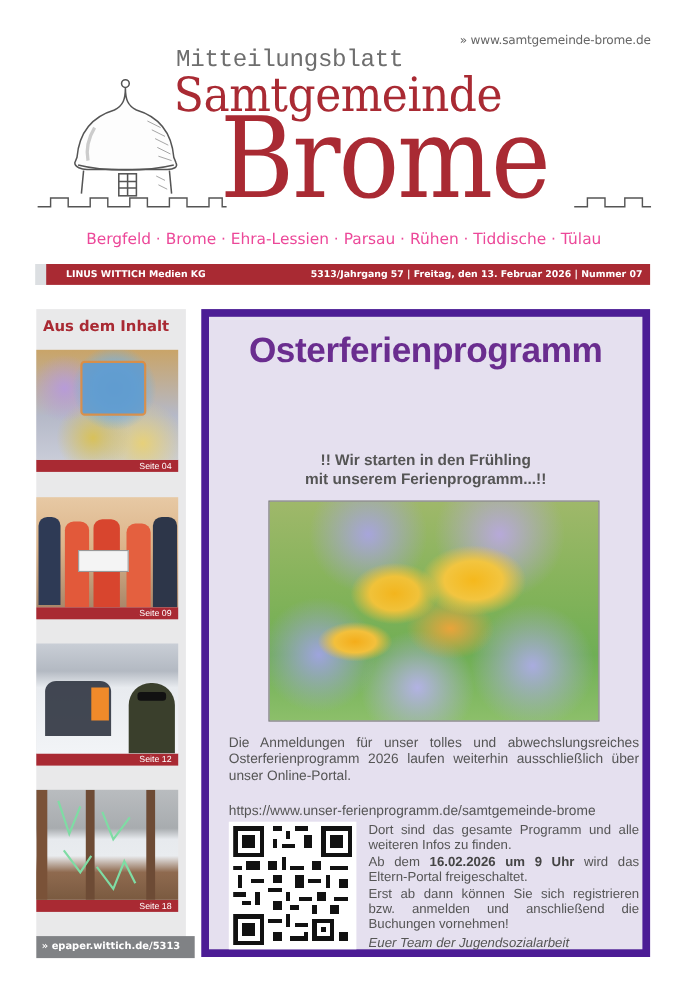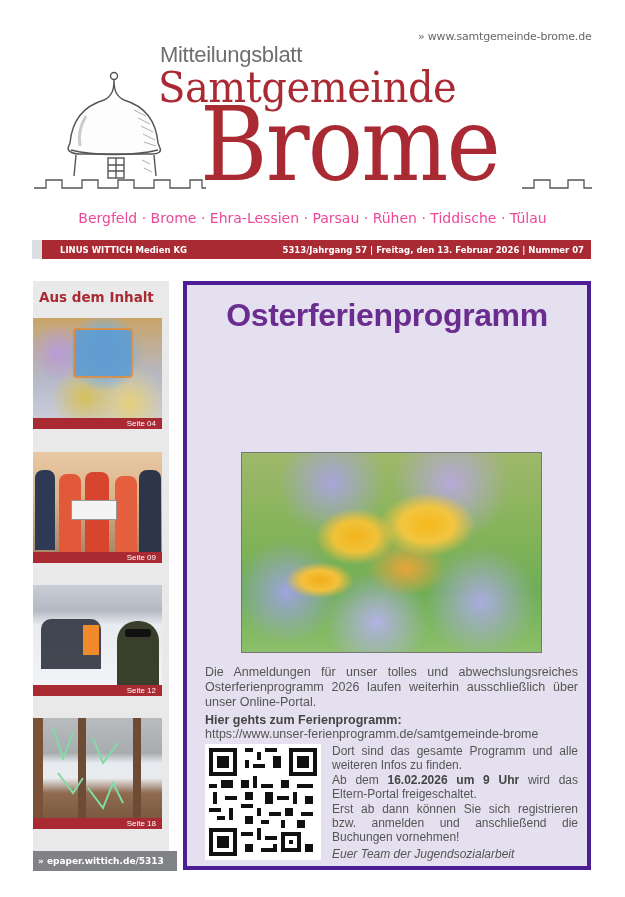--- a/index.html
+++ b/index.html
@@ -1,41 +1,41 @@
 <!DOCTYPE html>
 <html><head>
 <meta charset="utf-8">
 <style>
   * { box-sizing: border-box; margin: 0; padding: 0; }
   html, body { width: 625px; height: 897px; background: #ffffff; overflow: hidden; }
   body { position: relative; font-family: "Liberation Sans", sans-serif; color: #333; }
 
   
   .website { position: absolute; top: 30px; left: 418px; font-family: "DejaVu Sans", sans-serif; font-size: 11px; color: #666; letter-spacing: -0.2px; }
-  .mtb { position: absolute; top: 42px; left: 160px; font-family: Liberation Sans, sans-serif; font-size: 22px; color: #6e6e6e; letter-spacing: -0.3px; }
+  .mtb { position: absolute; top: 42px; left: 160px; font-family: Liberation Mono, monospace; font-size: 22px; color: #6e6e6e; letter-spacing: -0.3px; }
   .samt { position: absolute; top: 66px; left: 158px; font-family: "DejaVu Serif", serif; font-size: 43px; color: #a92a33; font-weight: normal; letter-spacing: -0.5px; line-height: 1; transform: scaleX(0.93); transform-origin: left; }
   .brome { position: absolute; top: 94px; left: 200px; font-family: "DejaVu Serif", serif; font-size: 102px; color: #a92a33; line-height: 1; letter-spacing: -2px; transform: scaleX(0.9); transform-origin: left; }
   .tower { position: absolute; left: 34px; top: 68px; }
   .battlement { position: absolute; left: 34px; top: 174px; }
   .villages { position: absolute; top: 210px; left: 0; width: 625px; text-align: center; font-family: "DejaVu Sans", sans-serif; font-size: 14px; color: #ec4899; }
 
   
   .redbar { position: absolute; top: 240px; left: 42px; width: 549px; height: 19px; background: #a92a33; color: #fff; font-family: "DejaVu Sans", sans-serif; font-size: 8.5px; font-weight: bold; display: flex; justify-content: space-between; align-items: center; padding: 0 7px 0 18px; }
   .redbar-tab { position: absolute; top: 240px; left: 32px; width: 20px; height: 19px; background: #dcdfe2; border-radius: 0 10px 10px 0; }
 
   
   .sidebar { position: absolute; top: 281px; left: 33px; width: 136px; height: 571px; background: #e9e9ea; }
   .sidebar-title { position: absolute; top: 8px; left: 6px; font-family: "DejaVu Sans", sans-serif; font-weight: bold; font-size: 13.5px; color: #a92a33; }
   .thumb { position: absolute; left: 0; width: 129px; }
   .thumb-img { width: 129px; height: 100px; position: relative; overflow: hidden; }
   .thumb-label { height: 11px; background: #a92a33; color: #fff; font-size: 8px; text-align: right; padding-right: 6px; line-height: 11px; }
   .epaper { position: absolute; top: 851px; left: 33px; width: 144px; height: 20px; background: #808285; color: #fff; font-family: "DejaVu Sans", sans-serif; font-size: 9px; font-weight: bold; line-height: 20px; padding-left: 5px; }
 
   
-  .mainbox { position: absolute; top: 281px; left: 183px; width: 408px; height: 589px; background: #e5e0ef; border: 4px solid #4c1d95; }
+  .mainbox { position: absolute; top: 281px; left: 183px; width: 408px; height: 589px; background: #e5e0ef; border: 7px solid #4c1d95; }
   .h1 { position: absolute; top: 12px; left: 0; width: 100%; text-align: center; font-size: 32px; font-weight: bold; color: #6a2d8f; letter-spacing: -0.4px; }
   .h2 { position: absolute; top: 58px; left: 0; width: 100%; text-align: center; font-size: 22px; font-weight: bold; color: #6a2d8f; line-height: 27px; }
   .h3 { position: absolute; top: 122px; left: 0; width: 100%; text-align: center; font-size: 14px; font-weight: bold; color: #555; line-height: 17px; }
   .photo { position: absolute; top: 167px; left: 54px; width: 301px; height: 201px; border: 1px solid #777; overflow: hidden; }
   .para { position: absolute; top: 380px; left: 18px; width: 373px; font-size: 12.5px; color: #555; line-height: 15px; text-align: justify; text-align-last: left; }
   .linkhdr { position: absolute; top: 428px; left: 18px; font-size: 12.5px; font-weight: bold; color: #444; }
   .linkurl { position: absolute; top: 442px; left: 18px; font-size: 12.5px; color: #555; }
   .qr { position: absolute; top: 459px; left: 18px; width: 116px; height: 116px; background: #fff; padding: 4px; }
   .info { position: absolute; top: 459px; left: 145px; width: 246px; font-size: 12px; color: #555; line-height: 14.4px; text-align: justify; text-align-last: left; }
   .info b { color: #444; }
@@ -119,36 +119,39 @@
         <path d="M20 10 L30 40 L40 15 M60 20 L70 45 L85 25 M25 55 L40 75 L50 60 M55 70 L70 90 L80 65 L90 85" stroke="#7fdca4" stroke-width="2" fill="none"></path>
       </svg>
     </div>
     <div class="thumb-label">Seite 18</div>
   </div>
 </div>
 <div class="epaper">» epaper.wittich.de/5313</div>
 
 <div class="mainbox">
   <div class="h1">Osterferienprogramm</div>
+  <div class="h3">
+    <div>!! Wir starten in den Frühling</div>
+    <div>mit unserem Ferienprogramm...!!</div>
+  </div>
 
   <div class="photo" style="background:
          radial-gradient(ellipse 40px 28px at 38% 42%, #f3b51d 0%, #f0c23a 55%, transparent 100%),
          radial-gradient(ellipse 48px 32px at 62% 36%, #f5b81c 0%, #f2c540 55%, transparent 100%),
          radial-gradient(ellipse 34px 18px at 26% 64%, #f4ad1a 0%, #f3c03c 55%, transparent 100%),
          radial-gradient(ellipse 40px 28px at 55% 58%, #e9a43a 0%, transparent 100%),
          radial-gradient(circle at 15% 70%, #9ea4dd 0%, transparent 18%),
          radial-gradient(circle at 80% 75%, #a9acdf 0%, transparent 20%),
          radial-gradient(circle at 45% 85%, #b2b2e3 0%, transparent 22%),
          radial-gradient(circle at 70% 15%, #b7a9d9 0%, transparent 22%),
          radial-gradient(circle at 30% 15%, #a7a5db 0%, transparent 20%),
          linear-gradient(180deg, #9fb86a 0%, #84b35a 40%, #6fae55 70%, #8cbf6a 100%);">
   </div>
 
   <div class="para">Die Anmeldungen für unser tolles und abwechslungsreiches Osterferienprogramm 2026 laufen weiterhin ausschließlich über unser Online-Portal.</div>
-  <div class="linkhdr">Hier gehts zum Ferienprogramm:</div>
   <div class="linkurl">https://www.unser-ferienprogramm.de/samtgemeinde-brome</div>
 
   <div class="qr">
     <svg width="108" height="108" viewBox="0 0 27 27" shape-rendering="crispEdges">
       <rect width="27" height="27" fill="#fff"></rect>
       <g fill="#111">
         <rect x="0" y="0" width="7" height="7"></rect>
           <rect x="1" y="1" width="5" height="5" fill="#fff"></rect>
           <rect x="2" y="2" width="3" height="3"></rect>
         <rect x="20" y="0" width="7" height="7"></rect>

